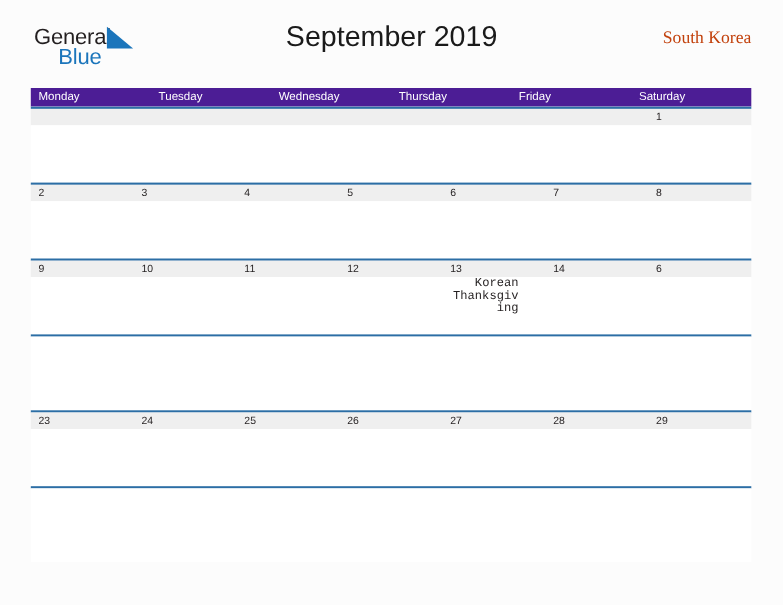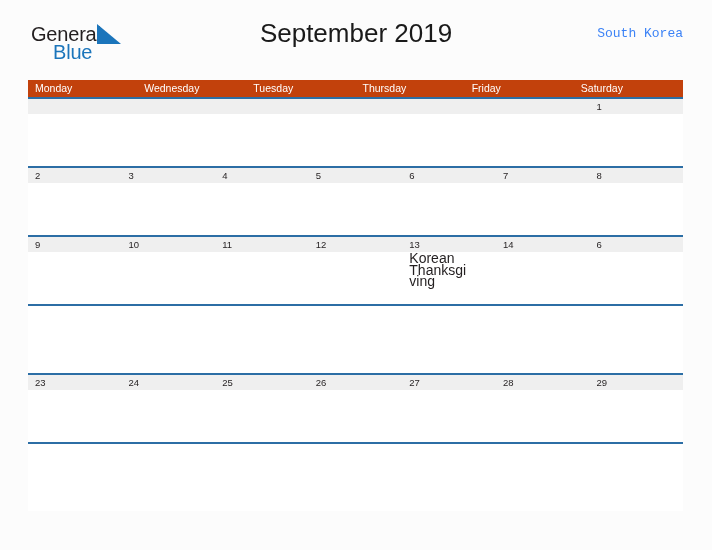--- a/index.html
+++ b/index.html
@@ -72,36 +72,36 @@
     color: #1a1a1a;
     font-family: "Liberation Sans", sans-serif;
     font-weight: normal;
     letter-spacing: 0px;
   }
 
   .region {
     position: absolute;
     right: 1px;
     top: 26px;
-    font-size: 13px;
-    color: #3b82f6;
-    font-family: Liberation Mono, monospace;
+    font-size: 16px;
+    color: #c2410c;
+    font-family: Liberation Serif, serif;
   }
 
   
   .calendar {
     position: absolute;
     left: 28px;
     top: 80px;
     width: 655px;
   }
 
   .weekdays {
     display: flex;
-    background: #c2410c;
+    background: #4c1d95;
     height: 17px;
   }
   .weekday {
     flex: 1 1 0;
     color: #ffffff;
     font-size: 10.5px;
     line-height: 17px;
     padding-left: 7px;
     box-sizing: border-box;
     font-family: "Liberation Sans", sans-serif;
@@ -137,26 +137,27 @@
     line-height: 15px;
     color: #231f20;
     font-family: "Liberation Sans", sans-serif;
   }
 
   .daycell-body {
     flex: 1 1 0;
     box-sizing: border-box;
     padding-left: 7px;
     padding-top: 1px;
-    font-size: 14px;
+    font-size: 11px;
     line-height: 11.5px;
     color: #231f20;
-    font-family: Liberation Sans, sans-serif;
+    font-family: Liberation Mono, monospace;
     word-wrap: break-word;
     overflow: hidden;
+    text-align: right;
   }
   .event {
     display: block;
     max-width: 62px;
   }
 </style>
 </head>
 <body>
 
 <div class="page">
@@ -175,22 +176,22 @@
 
     <div class="title">September 2019</div>
 
     <div class="region">South Korea</div>
   </div>
 
   <div class="calendar">
 
     <div class="weekdays">
       <div class="weekday">Monday</div>
+      <div class="weekday">Tuesday</div>
       <div class="weekday">Wednesday</div>
-      <div class="weekday">Tuesday</div>
       <div class="weekday">Thursday</div>
       <div class="weekday">Friday</div>
       <div class="weekday">Saturday</div>
     </div>
 
     <div class="week">
       <div class="daterow">
         <div class="daycell-num"></div>
         <div class="daycell-num"></div>
         <div class="daycell-num"></div>

